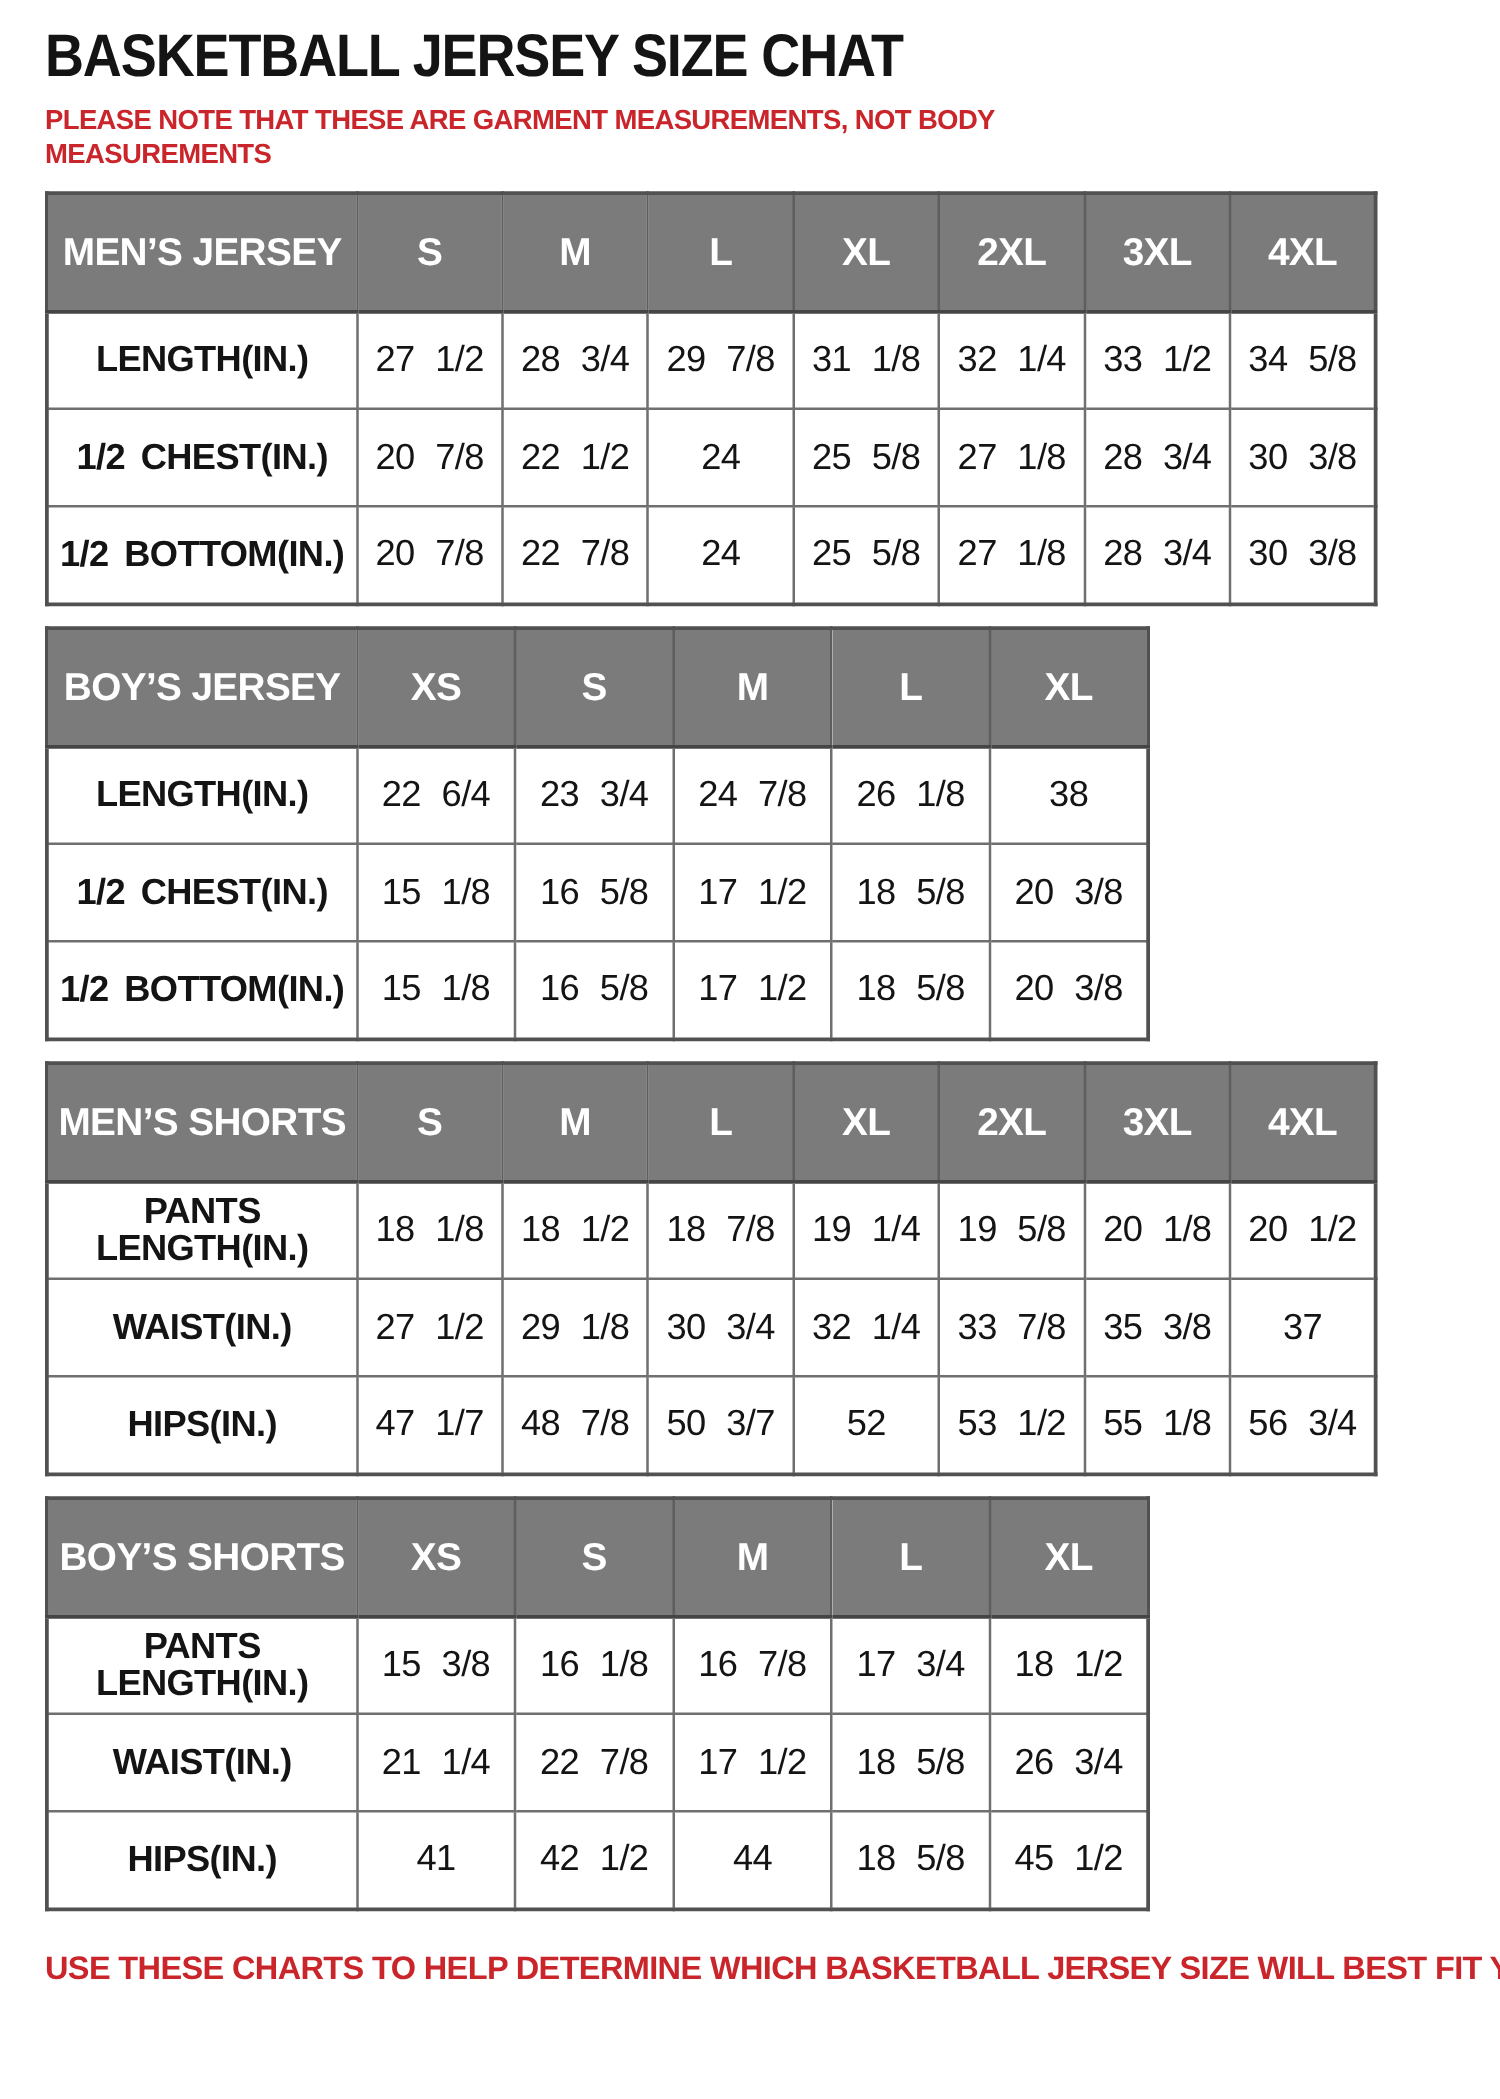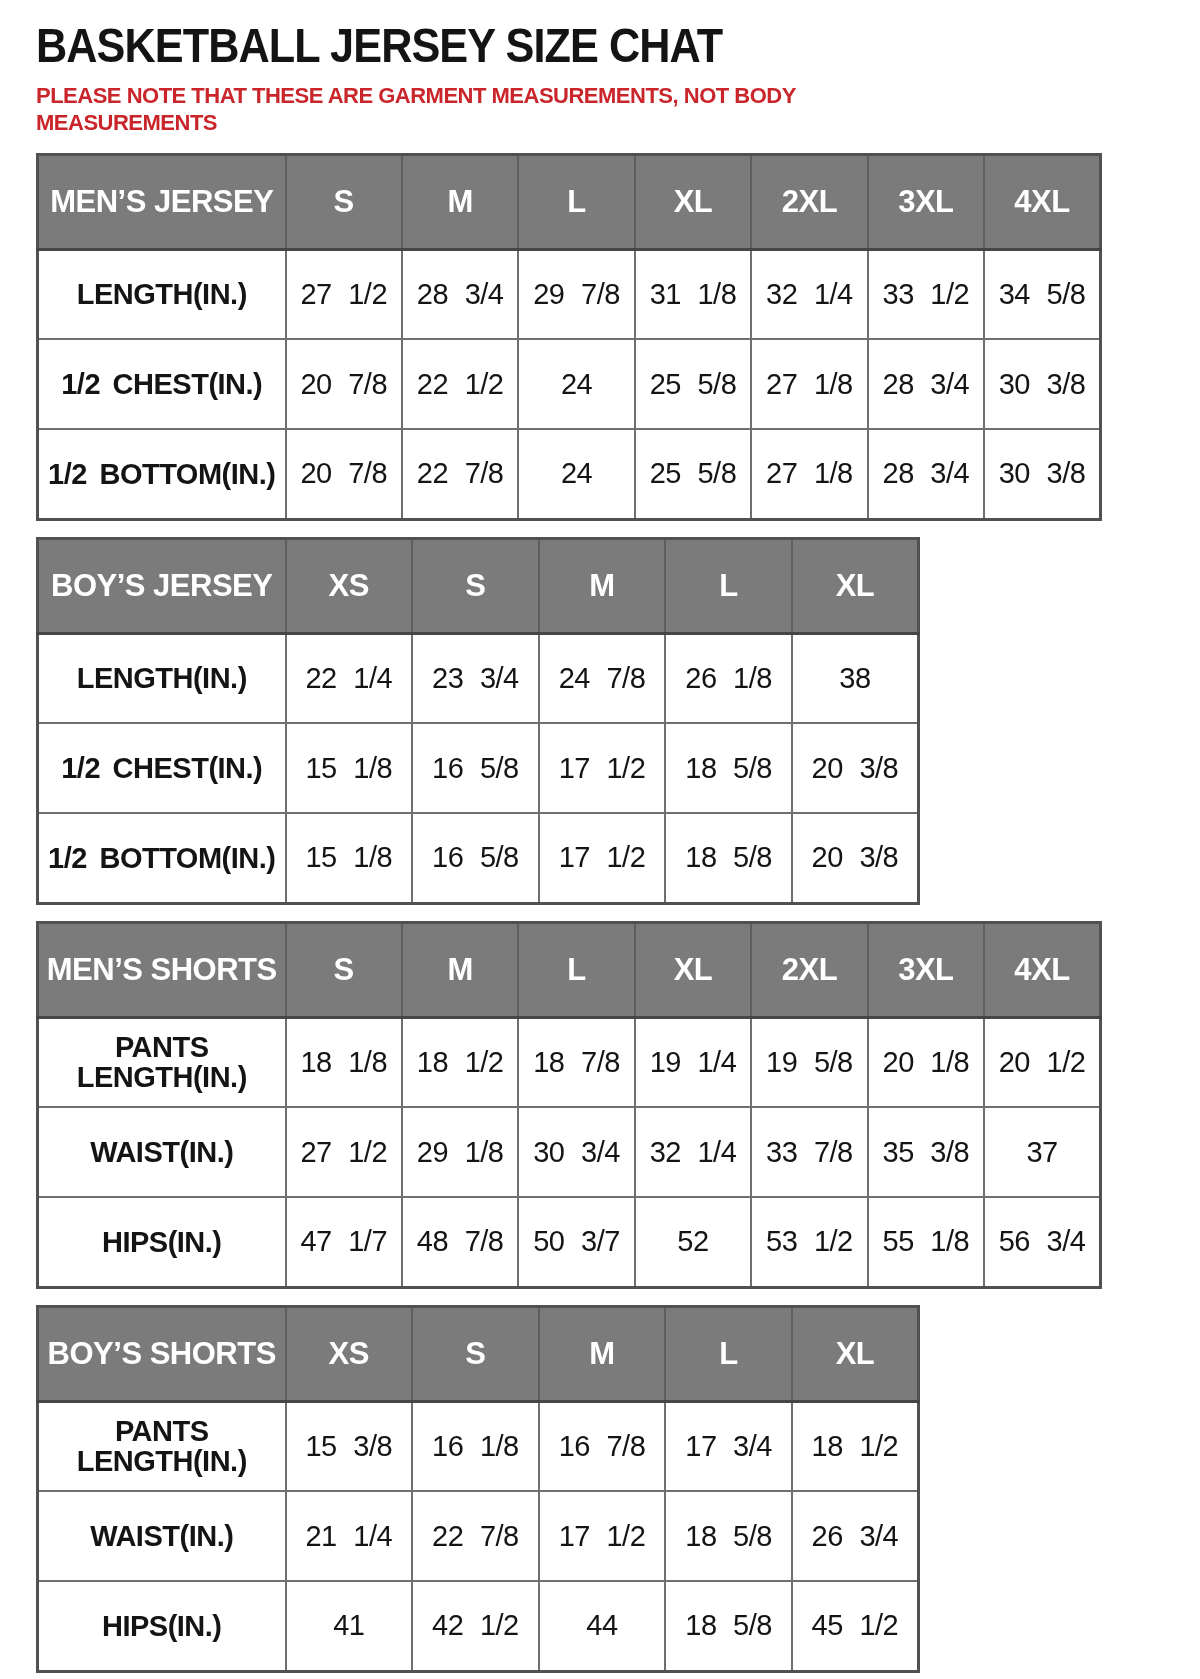--- a/index.html
+++ b/index.html
@@ -56,21 +56,21 @@
   table.size-table thead th {
     background: #7b7b7b;
     color: #ffffff;
     font-size: 31px;
     font-weight: bold;
     height: 88px;
     border-color: #5e5e5e;
     border-bottom: 3px solid #454545;
     letter-spacing: -0.5px;
   }
-  table.size-table tbody tr { height: 90px; }
+  table.size-table tbody tr { height: 78px; }
   table.size-table tbody td.row-label {
     font-size: 29px;
     font-weight: bold;
     letter-spacing: -0.5px;
     word-spacing: 5px;
     line-height: 1.05;
   }
   table.size-table tbody td.value-cell {
     font-size: 29px;
     font-weight: normal;
@@ -167,21 +167,21 @@
           <th>XS</th>
           <th>S</th>
           <th>M</th>
           <th>L</th>
           <th>XL</th>
         </tr>
       </thead>
       <tbody>
         <tr>
           <td class="row-label">LENGTH(IN.)</td>
-          <td class="value-cell">22 1/4</td>
+          <td class="value-cell">22 6/4</td>
           <td class="value-cell">23 3/4</td>
           <td class="value-cell">24 7/8</td>
           <td class="value-cell">26 1/8</td>
           <td class="value-cell">38</td>
         </tr>
         <tr>
           <td class="row-label">1/2 CHEST(IN.)</td>
           <td class="value-cell">15 1/8</td>
           <td class="value-cell">16 5/8</td>
           <td class="value-cell">17 1/2</td>

